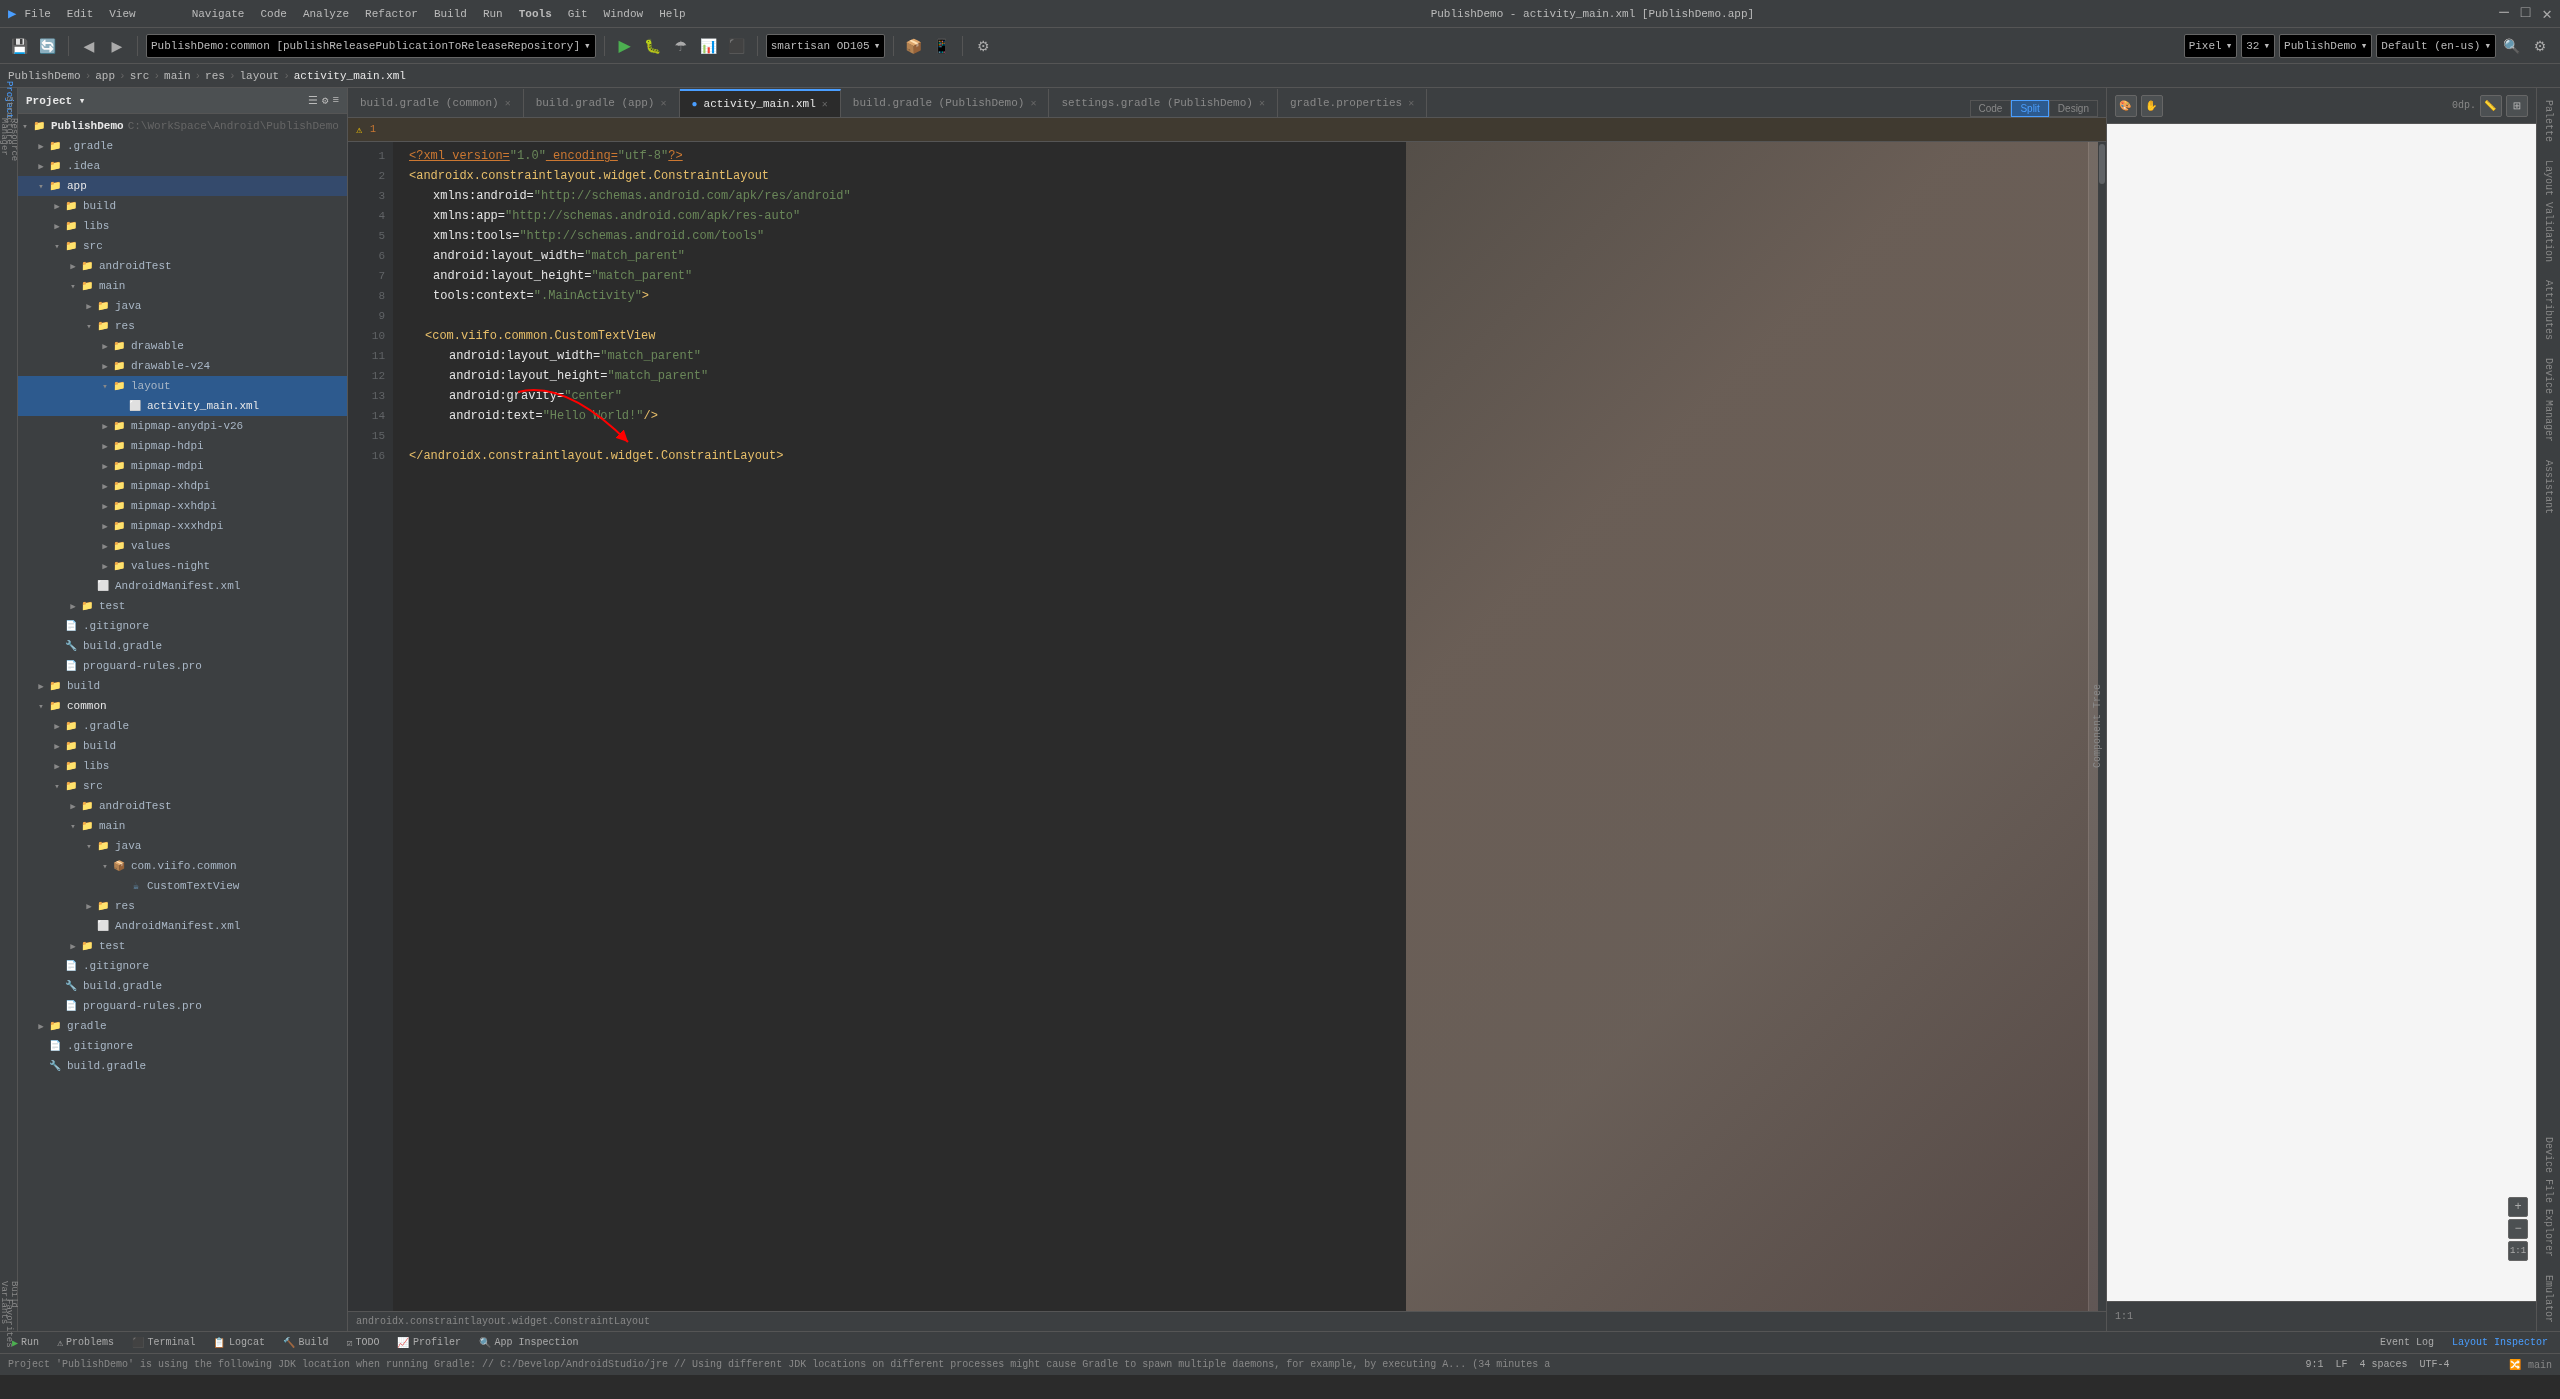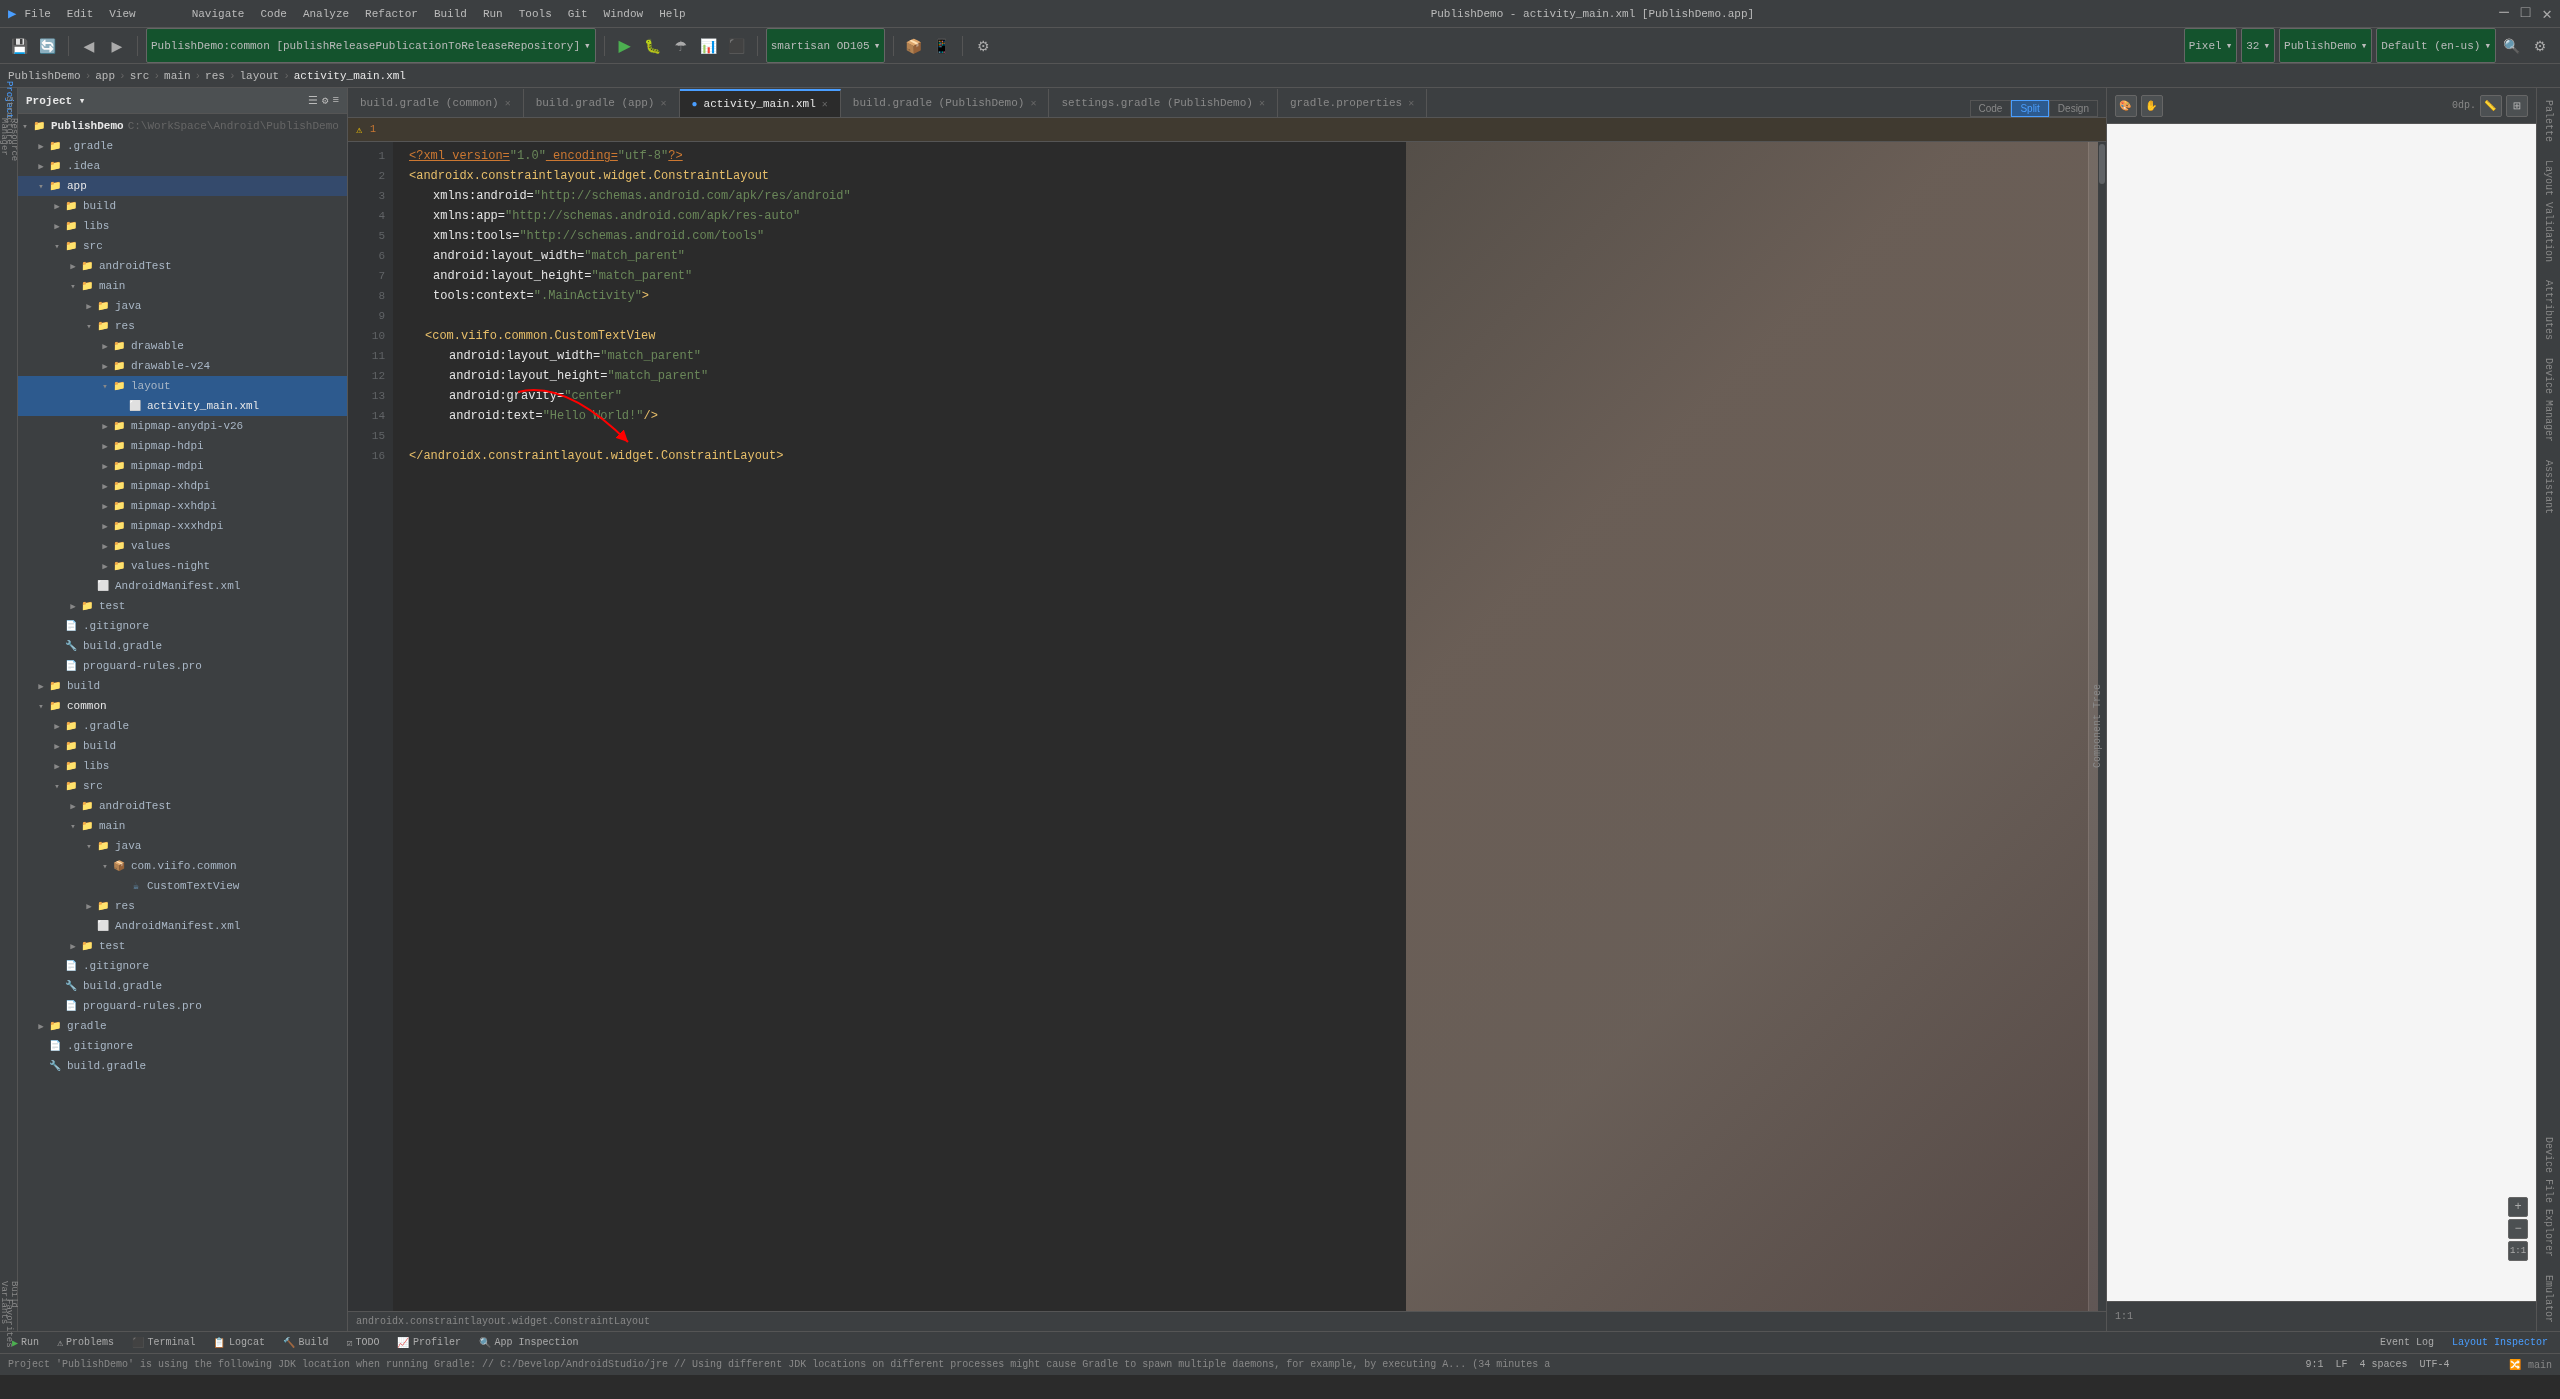--- a/index.html
+++ b/index.html
@@ -70,22 +70,22 @@
       font-size: 14px;
       border-radius: 2px;
     }
     .toolbar-separator {
       width: 1px;
       height: 20px;
       background: #555;
       margin: 0 4px;
     }
     .toolbar-dropdown {
-      height: 35px;
-      background: #14532d;
+      height: 24px;
+      background: #000000;
       border: 1px solid #666;
       color: #bbb;
       font-size: 11px;
       padding: 0 4px;
       border-radius: 2px;
       display: flex;
       align-items: center;
       gap: 4px;
       cursor: pointer;
     }
@@ -503,21 +503,21 @@
     <span style="display:flex;gap:16px;">
       <span class="menu-item" style="padding:0;">File</span>
       <span class="menu-item" style="padding:0;">Edit</span>
       <span class="menu-item" style="padding:0;">View</span>
       <span class="menu-item" style="padding:0;margin-left:40px;">Navigate</span>
       <span class="menu-item" style="padding:0;">Code</span>
       <span class="menu-item" style="padding:0;">Analyze</span>
       <span class="menu-item" style="padding:0;">Refactor</span>
       <span class="menu-item" style="padding:0;">Build</span>
       <span class="menu-item" style="padding:0;">Run</span>
-      <span class="menu-item" style="padding:0;">Tools</span>
+      <span class="menu-item" style="padding:0;font-weight:bold;">Tools</span>
       <span class="menu-item" style="padding:0;">Git</span>
       <span class="menu-item" style="padding:0;">Window</span>
       <span class="menu-item" style="padding:0;">Help</span>
     </span>
   </div>
   <div class="title-bar-center">PublishDemo - activity_main.xml [PublishDemo.app]</div>
   <div class="title-bar-right">
     <span style="cursor:pointer;">─</span>
     <span style="cursor:pointer;">□</span>
     <span style="cursor:pointer;">✕</span>

